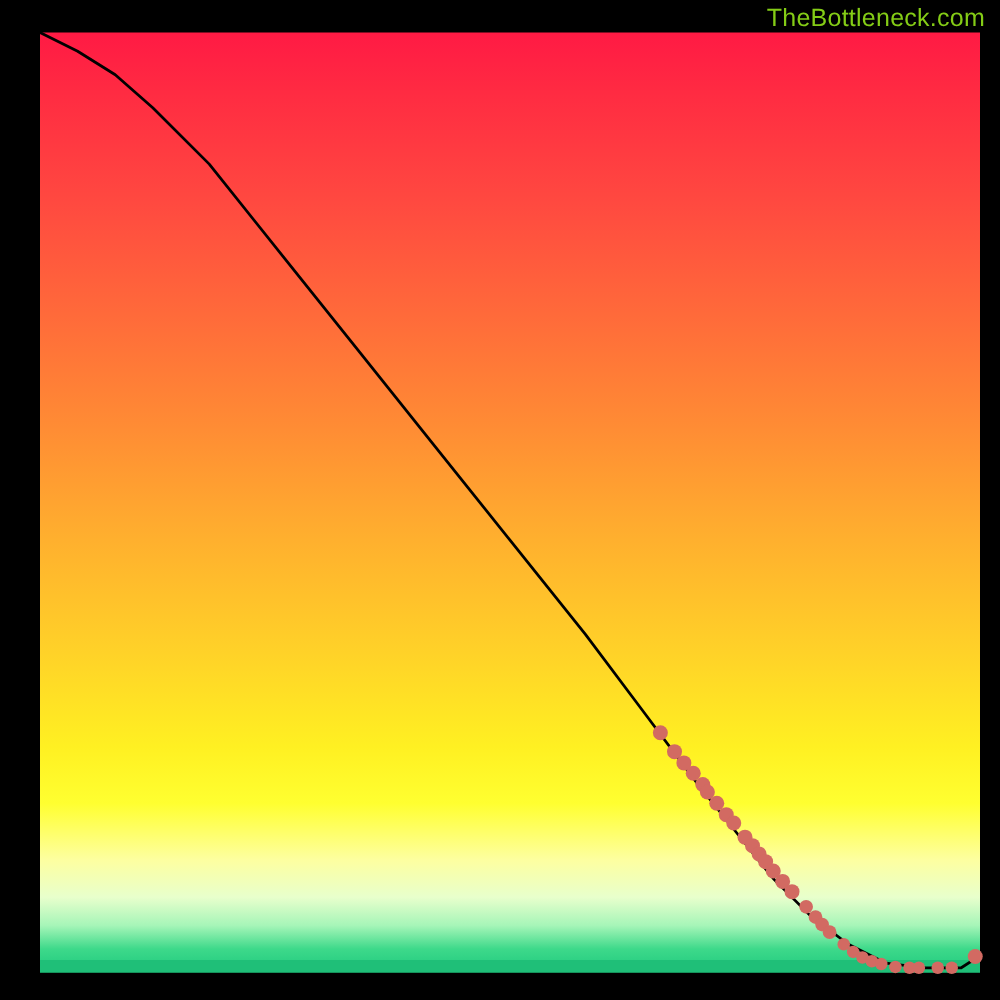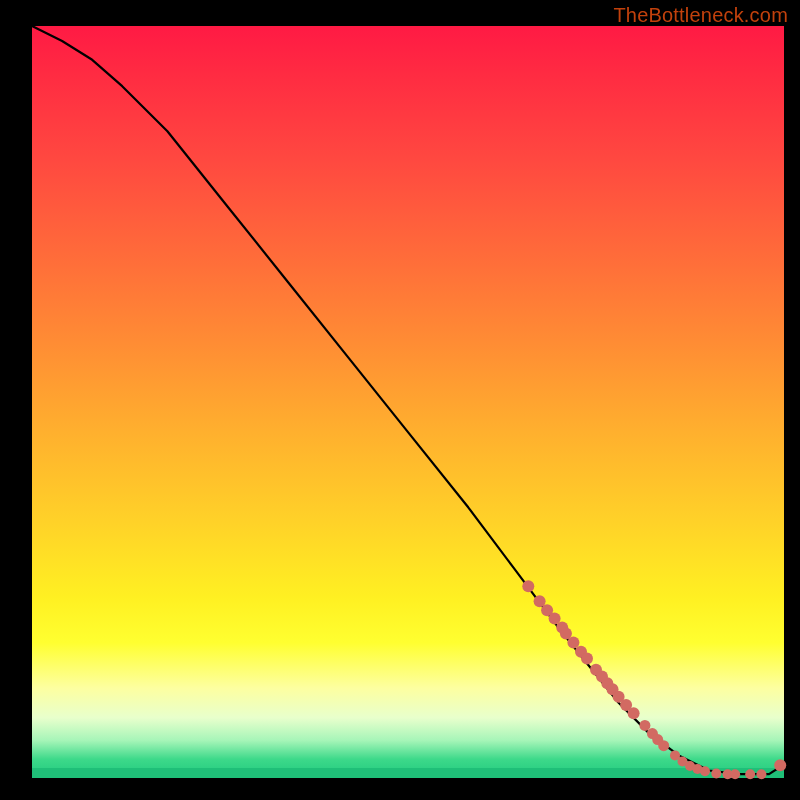--- a/index.html
+++ b/index.html
@@ -48,21 +48,21 @@
   .green-strip {
     position: absolute;
     left: 0; right: 0; bottom: 0;
     height: 10px;
     background: #1fbf78;
   }
   .watermark {
     position: absolute;
     top: 4px;
     right: 12px;
-    color: #c2410c;
+    color: #84cc16;
     font-size: 20px;
     letter-spacing: 0.2px;
     user-select: none;
   }
   svg.curve {
     position: absolute;
     left: 0; top: 0;
     width: 100%; height: 100%;
     overflow: visible;
   }

